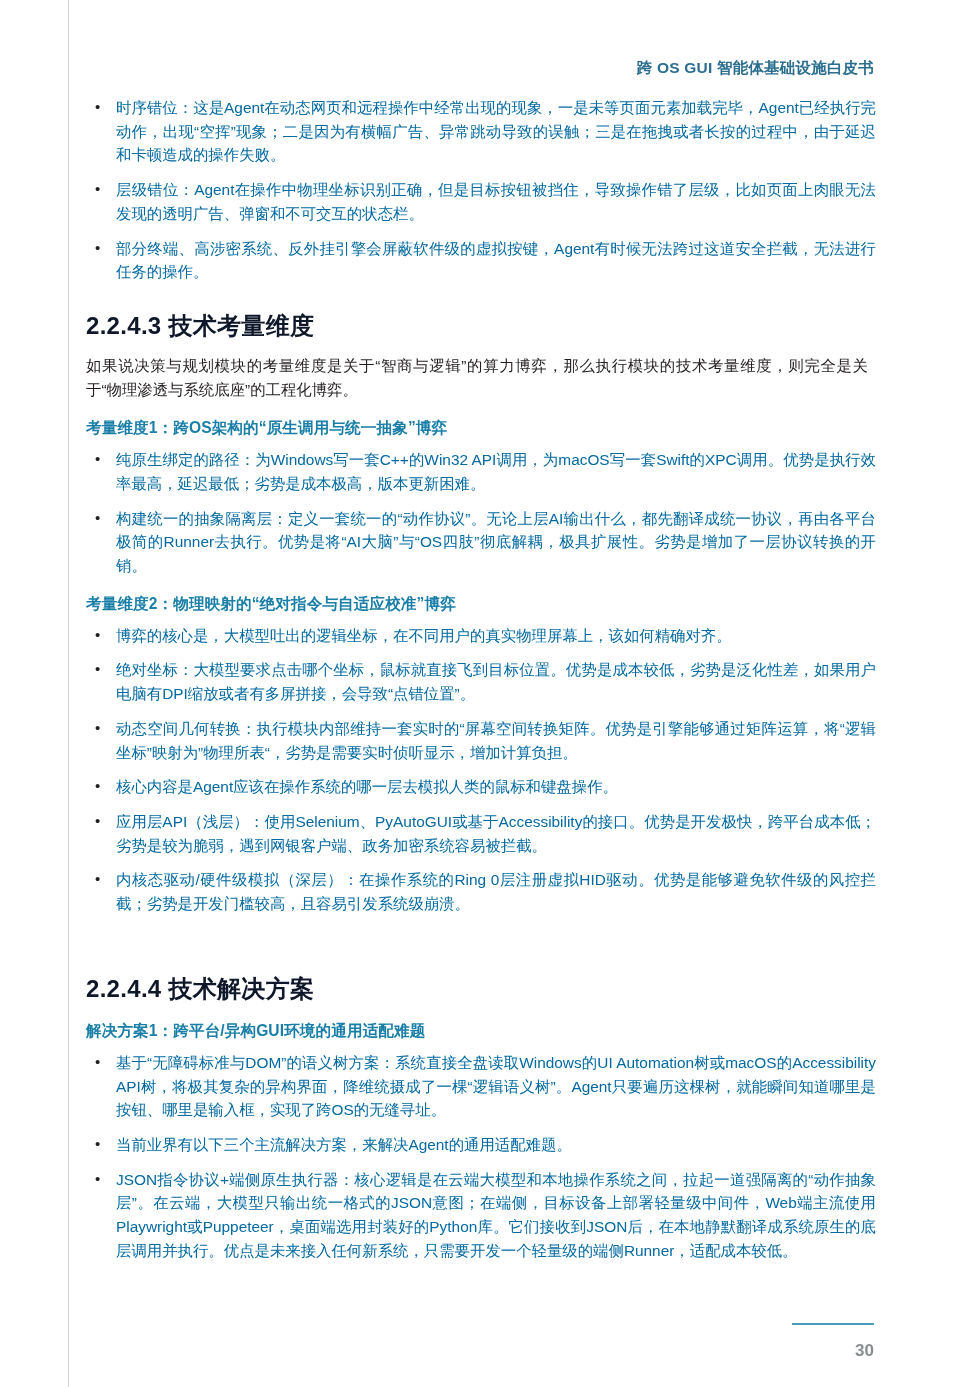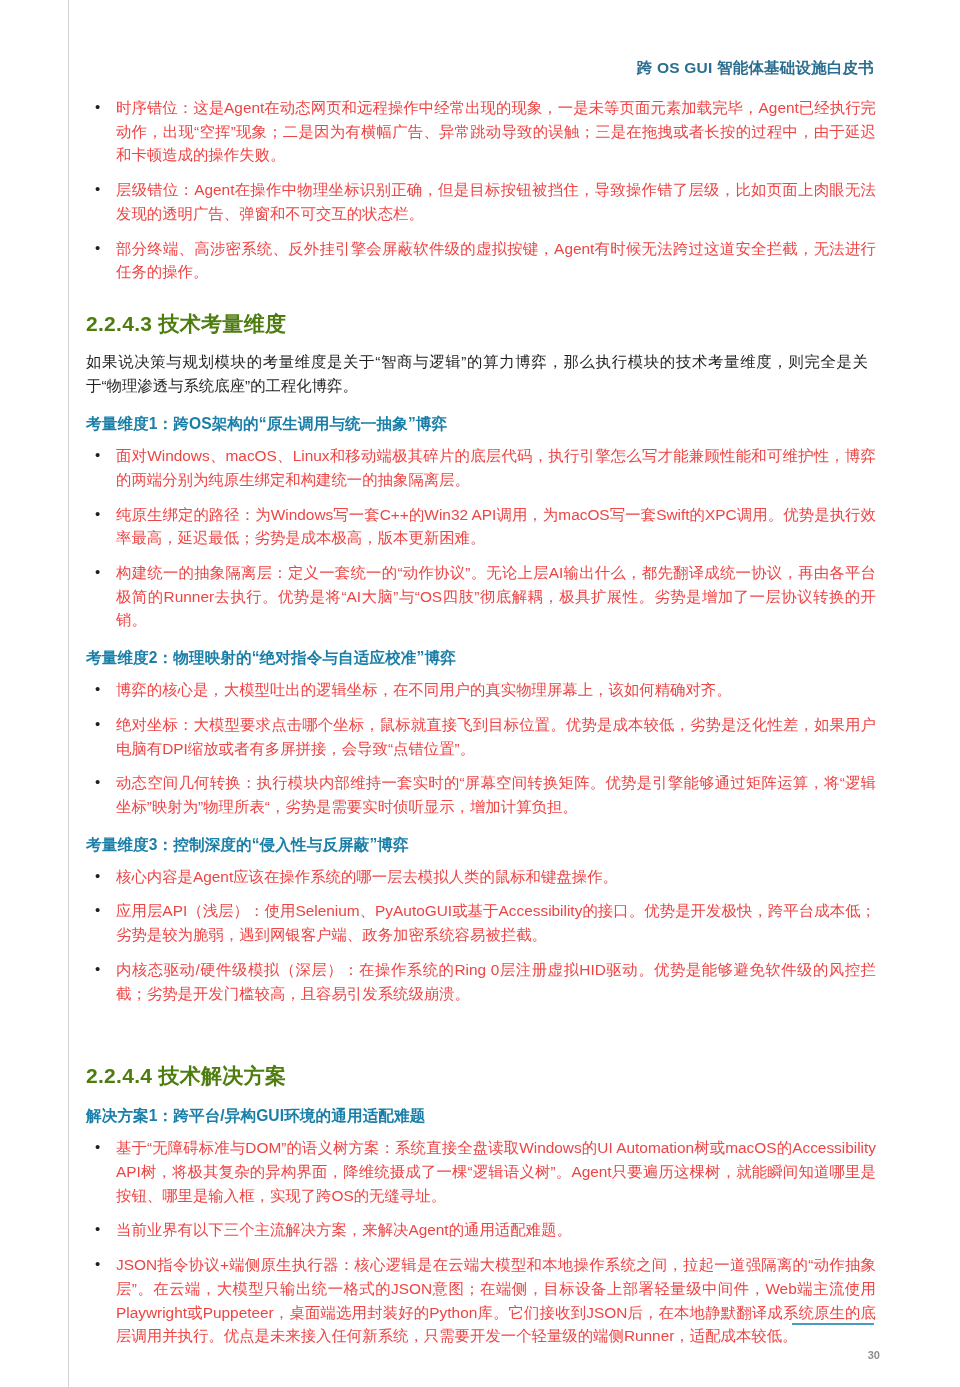--- a/index.html
+++ b/index.html
@@ -50,43 +50,43 @@
     list-style: none;
     margin: 0;
     padding: 0;
   }
   li.bi {
     position: relative;
     padding-left: 30px;
     margin: 0 0 11px 0;
     font-size: 15.4px;
     line-height: 1.54;
-    color: #ef4444;
+    color: #0369a1;
     text-align: justify;
   }
   li.bi::before {
     content: "•";
     position: absolute;
     left: 9px;
     top: -1px;
     font-size: 15px;
     color: #231f20;
   }
 
   .sub-head {
     font-size: 15.6px;
     font-weight: 700;
     color: #1a7fa8;
     margin: 16px 0 9px 0;
     letter-spacing: 0.1px;
   }
   .sec-head {
-    font-size: 21px;
+    font-size: 24px;
     font-weight: 700;
-    color: #4d7c0f;
+    color: #0f172a;
     margin: 26px 0 12px 0;
     letter-spacing: 0.3px;
   }
   .para {
     font-size: 15.4px;
     line-height: 1.56;
     margin: 0 8px 12px 0;
     text-align: justify;
     color: #231f20;
   }
@@ -95,23 +95,23 @@
   .footer-rule {
     position: absolute;
     right: 86px;
     bottom: 62px;
     width: 82px;
     height: 2px;
     background: #4a9cc0;
   }
   .page-num {
     position: absolute;
-    right: 80px;
+    right: 86px;
     bottom: 26px;
-    font-size: 11px;
+    font-size: 17px;
     color: #8a8d8f;
     font-weight: 700;
   }
 </style>
 </head>
 <body>
 
 <div class="page">
 
   <div class="left-rule"></div>
@@ -130,34 +130,32 @@
       <li class="bi">部分终端、高涉密系统、反外挂引擎会屏蔽软件级的虚拟按键，Agent有时候无法跨过这道安全拦截，无法进行任务的操作。</li>
     </ul>
 
     <div class="sec-head">2.2.4.3 技术考量维度</div>
 
     <div class="para">如果说决策与规划模块的考量维度是关于“智商与逻辑”的算力博弈，那么执行模块的技术考量维度，则完全是关于“物理渗透与系统底座”的工程化博弈。</div>
 
     <div class="sub-head">考量维度1：跨OS架构的“原生调用与统一抽象”博弈</div>
 
     <ul class="bl">
-      <li class="bi">面对Windows、macOS、Linux和移动端极其碎片的底层代码，执行引擎怎么写才能兼顾性能和可维护性，博弈的两端分别为纯原生绑定和构建统一的抽象隔离层。</li>
       <li class="bi">纯原生绑定的路径：为Windows写一套C++的Win32 API调用，为macOS写一套Swift的XPC调用。优势是执行效率最高，延迟最低；劣势是成本极高，版本更新困难。</li>
       <li class="bi">构建统一的抽象隔离层：定义一套统一的“动作协议”。无论上层AI输出什么，都先翻译成统一协议，再由各平台极简的Runner去执行。优势是将“AI大脑”与“OS四肢”彻底解耦，极具扩展性。劣势是增加了一层协议转换的开销。</li>
     </ul>
 
     <div class="sub-head">考量维度2：物理映射的“绝对指令与自适应校准”博弈</div>
 
     <ul class="bl">
       <li class="bi">博弈的核心是，大模型吐出的逻辑坐标，在不同用户的真实物理屏幕上，该如何精确对齐。</li>
       <li class="bi">绝对坐标：大模型要求点击哪个坐标，鼠标就直接飞到目标位置。优势是成本较低，劣势是泛化性差，如果用户电脑有DPI缩放或者有多屏拼接，会导致“点错位置”。</li>
       <li class="bi">动态空间几何转换：执行模块内部维持一套实时的“屏幕空间转换矩阵。优势是引擎能够通过矩阵运算，将“逻辑坐标”映射为”物理所表“，劣势是需要实时侦听显示，增加计算负担。</li>
     </ul>
 
-    <div class="sub-head">考量维度3：控制深度的“侵入性与反屏蔽”博弈</div>
 
     <ul class="bl">
       <li class="bi">核心内容是Agent应该在操作系统的哪一层去模拟人类的鼠标和键盘操作。</li>
       <li class="bi">应用层API（浅层）：使用Selenium、PyAutoGUI或基于Accessibility的接口。优势是开发极快，跨平台成本低；劣势是较为脆弱，遇到网银客户端、政务加密系统容易被拦截。</li>
       <li class="bi">内核态驱动/硬件级模拟（深层）：在操作系统的Ring 0层注册虚拟HID驱动。优势是能够避免软件级的风控拦截；劣势是开发门槛较高，且容易引发系统级崩溃。</li>
     </ul>
 
     <div class="gap-lg"></div>
 
     <div class="sec-head">2.2.4.4 技术解决方案</div>

